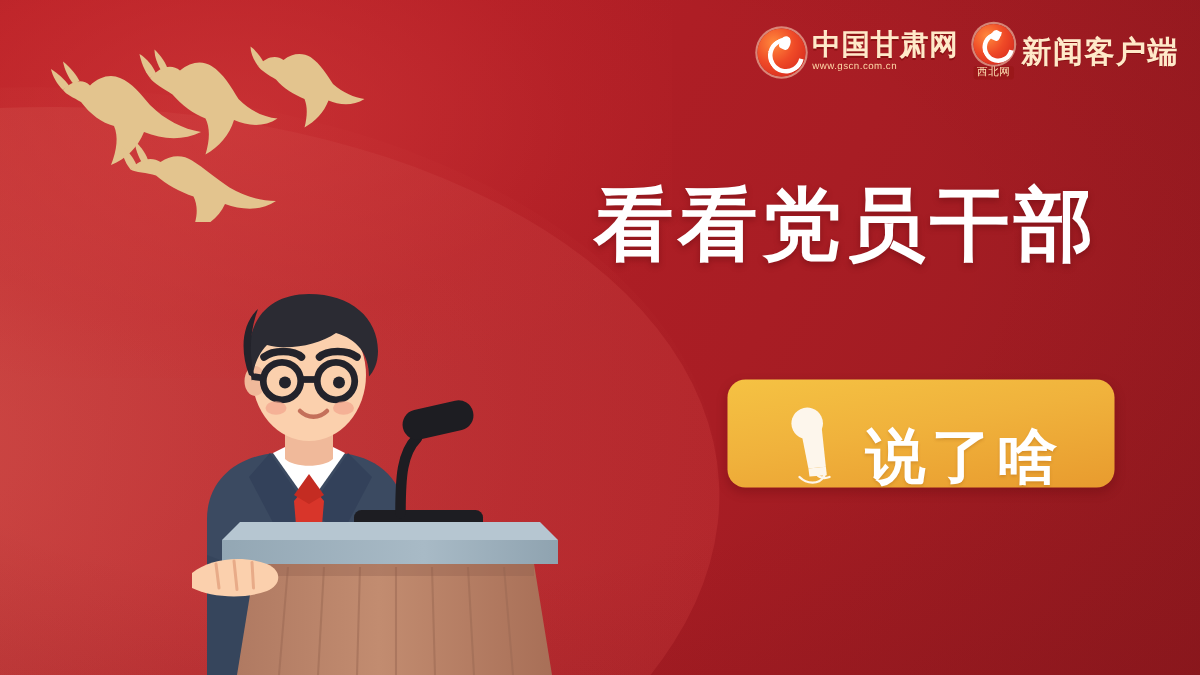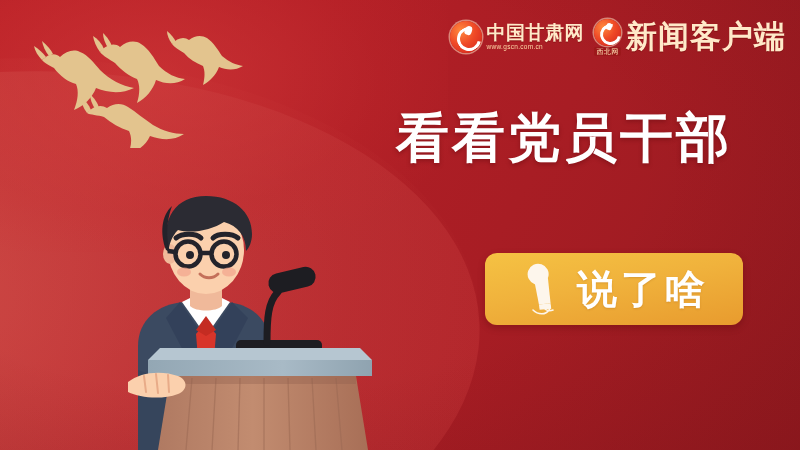--- a/index.html
+++ b/index.html
@@ -45,35 +45,35 @@
   .logo-mark.sm{width:27px;height:27px;}
   .logo-mark.sm::before{left:6px;top:5px;width:15px;height:15px;border-width:3px;}
   .logo-mark.sm::after{left:12px;top:4px;width:6px;height:7px;}
   .logo-cn{display:flex;flex-direction:column;line-height:1;}
   .logo-cn .cjk{font-size:19px;font-weight:bold;color:#ffe9c9;letter-spacing:.5px;
     text-shadow:0 1px 0 rgba(120,10,10,.6);}
   .logo-cn .url{font-size:6.5px;color:#ffd9a8;letter-spacing:.3px;margin-top:2px;}
   .logo-badge{display:flex;flex-direction:column;align-items:center;line-height:1;}
   .logo-badge .tag{font-size:7px;color:#ffe2b4;background:rgba(150,20,20,.55);
     border-radius:2px;padding:1px 2px;margin-top:1px;letter-spacing:.4px;}
-  .logo-news{font-size:31px;font-weight:bold;color:#ffe9c9;letter-spacing:1px;
+  .logo-news{font-size:20px;font-weight:bold;color:#ffe9c9;letter-spacing:1px;
     text-shadow:0 1px 0 rgba(120,10,10,.65);}
 
   
   .copy{position:absolute;right:36px;top:108px;width:400px;text-align:center;}
   .eyebrow{font-size:27px;font-weight:bold;color:#ffffff;letter-spacing:3px;
     line-height:1;text-shadow:0 1px 2px rgba(90,8,12,.35);}
-  .headline{margin-top:4px;font-size:53px;font-weight:bold;color:#ffffff;
-    letter-spacing:3px;line-height:1;text-shadow:0 2px 4px rgba(90,8,12,.40);font-family:Liberation Serif, serif;}
+  .headline{margin-top:16px;font-size:53px;font-weight:bold;color:#ffffff;
+    letter-spacing:3px;line-height:1;text-shadow:0 2px 4px rgba(90,8,12,.40);}
 
   
   .cta{position:absolute;right:57px;top:253px;width:258px;height:72px;border-radius:12px;
     background:linear-gradient(170deg,#f5c243 0%,#f0b23c 45%,#e89b2e 100%);
     box-shadow:0 3px 7px rgba(80,8,10,.30);
-    display:flex;align-items:center;justify-content:center;gap:12px;cursor:pointer;}
+    display:flex;align-items:flex-end;justify-content:center;gap:12px;cursor:pointer;}
   .cta-mic{width:46px;height:56px;flex:0 0 auto;}
   .cta-label{font-size:40px;font-weight:bold;color:#ffffff;letter-spacing:4px;line-height:1;
     text-shadow:0 1px 2px rgba(150,80,10,.25);}
 
   
   .speaker{position:absolute;left:20px;bottom:0;width:360px;height:300px;}
   .speaker svg{display:block;width:100%;height:100%;}
 </style>
 </head>
 <body>

